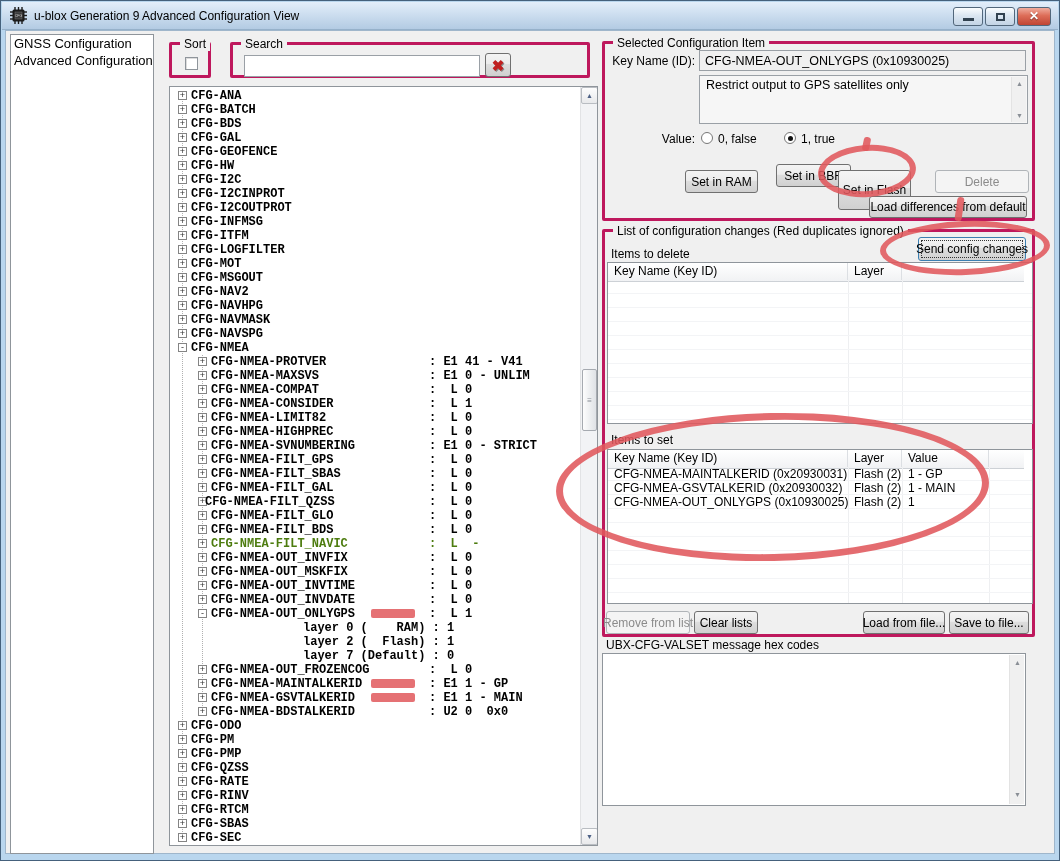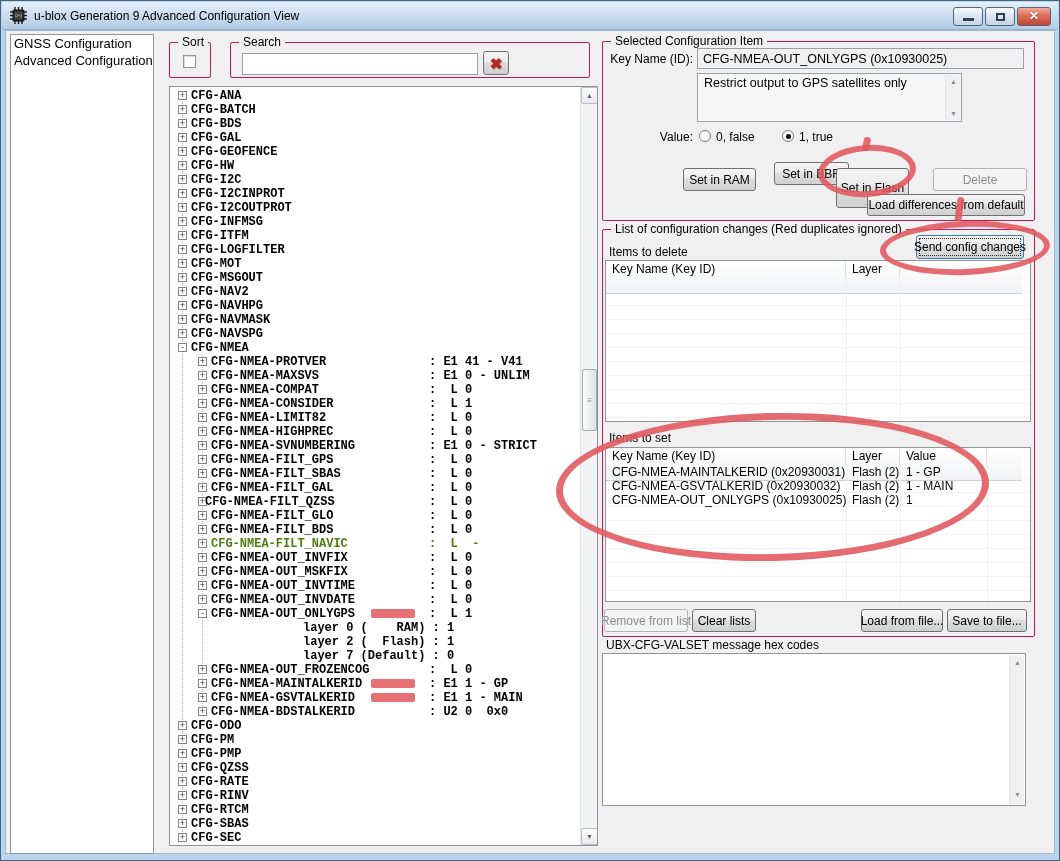--- a/index.html
+++ b/index.html
@@ -10,21 +10,21 @@
   .title-text{font-size:12px;color:#000;}
   .winbtns{position:absolute;top:5px;right:7px;display:flex;gap:2px;}
   .wbtn{width:30px;height:19px;border:1px solid #52677b;border-radius:3px;background:linear-gradient(#fbfdfe,#dbe6f1 45%,#c3d4e5);position:relative;cursor:default;}
   .wbtn.close{width:34px;background:linear-gradient(#f0ac9d,#dd6d58 45%,#c04534);}
   .glyph-min{position:absolute;left:9px;bottom:4px;width:11px;height:3px;background:#31414f;}
   .glyph-max{position:absolute;left:10px;top:5px;width:9px;height:8px;border:2px solid #31414f;}
   .glyph-x{position:absolute;left:0;top:1px;width:100%;text-align:center;font-weight:bold;font-size:12px;color:#fff;text-shadow:0 1px 1px rgba(0,0,0,.45);}
   .client{position:absolute;left:4px;top:29px;right:4px;bottom:6px;background:#f0f0f0;border:1px solid #9fb6cb;}
 
   .sunken{border:1px solid #8f959b;background:#fff;}
-  .groupbox{position:absolute;border:1px solid #be185d;border-radius:2px;}
+  .groupbox{position:absolute;border:3px solid #be185d;border-radius:2px;}
   .gb-label{position:absolute;top:-8px;left:8px;background:#f0f0f0;padding:0 4px;font-size:12px;color:#000;white-space:nowrap;}
 
   .btn{position:absolute;border:1px solid #707070;border-radius:3px;background:linear-gradient(#f4f4f4,#ececec 45%,#dedede 46%,#d0d0d0);font-size:12px;color:#000;display:flex;align-items:center;justify-content:center;white-space:nowrap;cursor:default;}
   .btn.disabled{color:#8b8b8b;border-color:#b0b4b8;background:#f4f4f4;}
   .btn.focused{outline:1px dotted #333;outline-offset:-4px;border-color:#3c7fb1;}
 
   .sidebar{position:absolute;left:4px;top:3px;width:144px;height:820px;}
   .sidebar-item{font-size:13px;padding:1px 3px;white-space:nowrap;}
 
   .sort-group{left:163px;top:11px;width:42px;height:36px;}
@@ -50,21 +50,21 @@
   .right-label{position:absolute;font-size:12px;color:#000;white-space:nowrap;}
   .keyfield{position:absolute;border:1px solid #9aa0a6;background:#f0f0f0;font-size:12.5px;display:flex;align-items:center;padding:0 5px;white-space:nowrap;}
   .descbox{position:absolute;border:1px solid #9aa0a6;background:#f6f6f6;font-size:12.5px;padding:2px 20px 2px 6px;}
   .mini-scroll{position:absolute;right:1px;top:1px;bottom:1px;width:15px;background:#f0f0f0;border-left:1px solid #e3e3e3;}
   .mini-arrow{position:absolute;left:0;width:15px;text-align:center;font-size:7px;color:#8a8f96;}
 
   .radio{position:absolute;width:12px;height:12px;border:1px solid #777;border-radius:50%;background:#fff;}
   .radio.sel::after{content:"";position:absolute;left:3px;top:3px;width:5px;height:5px;border-radius:50%;background:#111;}
 
   .table{position:absolute;background:#fff;border:1px solid #8f959b;overflow:hidden;}
-  .thead{position:absolute;left:0;top:0;right:8px;height:33px;background:linear-gradient(#ffffff,#f1f2f4);border-bottom:1px solid #cdd1d6;}
+  .thead{position:absolute;left:0;top:0;right:8px;height:19px;background:linear-gradient(#ffffff,#f1f2f4);border-bottom:1px solid #cdd1d6;}
   .th{position:absolute;top:0;height:17px;font-size:12px;padding:1px 6px;border-right:1px solid #dcdfe3;white-space:nowrap;overflow:hidden;}
   .tbody{position:absolute;left:0;top:17px;right:0;bottom:0;}
   .colsep{position:absolute;top:0;bottom:0;width:0;border-left:1px solid #eeeff1;}
   .trow{position:absolute;left:0;right:0;height:14px;border-bottom:1px solid #f3f4f6;}
   .td{position:absolute;top:0;height:14px;font-size:12px;line-height:14px;padding:0 6px;white-space:nowrap;overflow:hidden;}
   .chk{font-weight:bold;margin-left:5px;font-size:11px;}
 
   .hexbox{position:absolute;border:1px solid #8f959b;background:#fff;font-size:12.5px;padding:3px 22px 3px 6px;white-space:pre-wrap;line-height:1.25;}
 
   .annot{position:absolute;border-radius:50%;pointer-events:none;z-index:50;opacity:.88;}
@@ -192,21 +192,21 @@
         <div class="sbtn" style="top:0;">▲</div>
         <div class="sthumb" style="top:282px;height:62px;">≡</div>
         <div class="sbtn" style="bottom:0;">▼</div>
       </div>
     </div>
 
     <div class="groupbox" style="left:596px;top:10px;width:433px;height:180px;">
       <span class="gb-label">Selected Configuration Item</span>
       <span class="right-label" style="left:0;top:10px;width:90px;text-align:right;">Key Name (ID):</span>
       <div class="keyfield" style="left:94px;top:6px;width:327px;height:21px;">CFG-NMEA-OUT_ONLYGPS (0x10930025)</div>
-      <div class="descbox" style="left:94px;top:31px;width:265px;height:49px;">
+      <div class="descbox" style="left:94px;top:31px;width:329px;height:49px;">
         <span>Restrict output to GPS satellites only</span>
         <div class="mini-scroll">
           <span class="mini-arrow" style="top:3px;">▲</span>
           <span class="mini-arrow" style="bottom:3px;">▼</span>
         </div>
       </div>
       <span class="right-label" style="left:24px;top:88px;width:66px;text-align:right;">Value:</span>
       <span class="radio" style="left:96px;top:88px;"></span>
       <span class="right-label" style="left:113px;top:88px;">0, false</span>
       <span class="radio sel" style="left:179px;top:88px;"></span>

